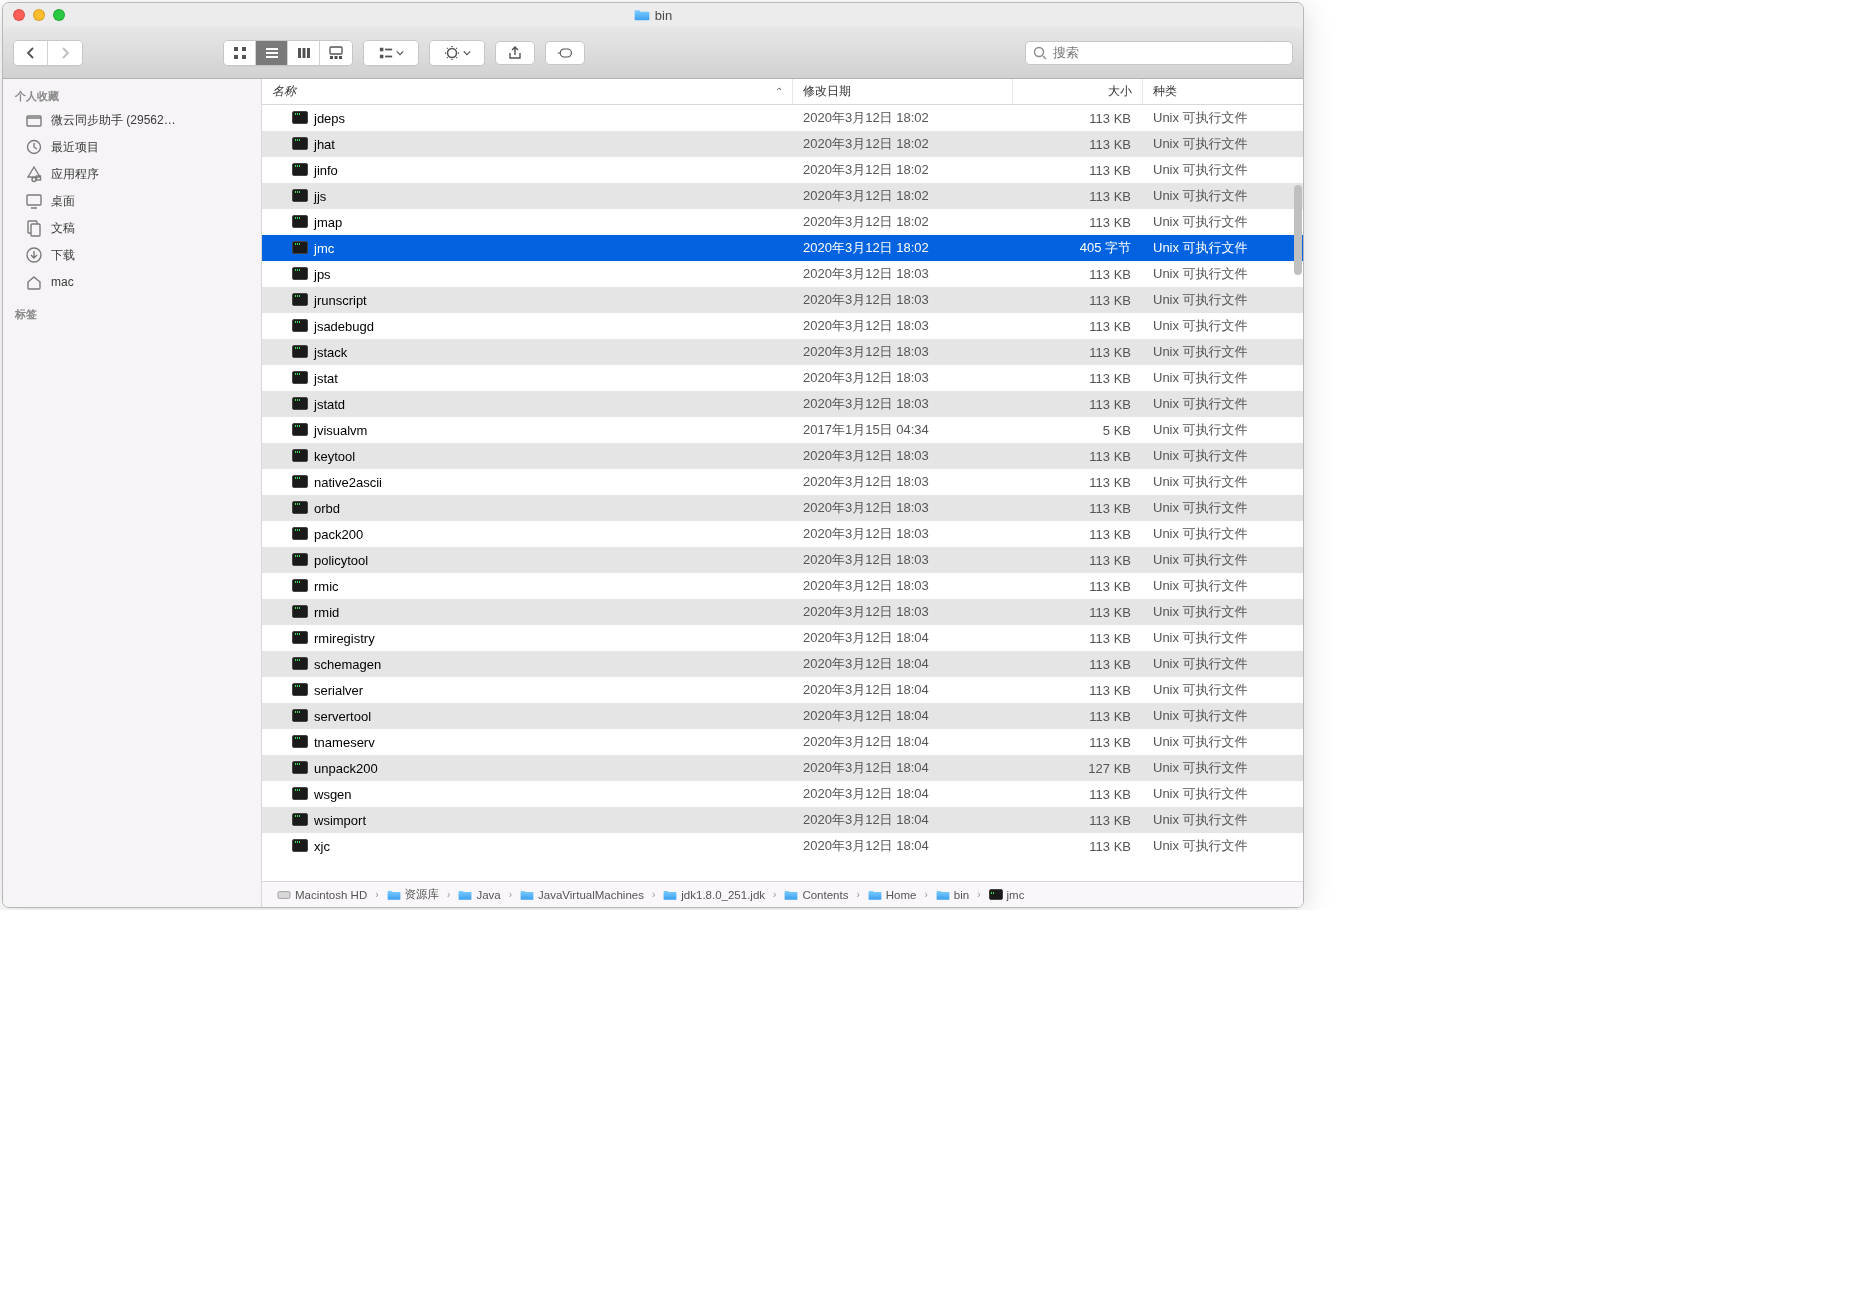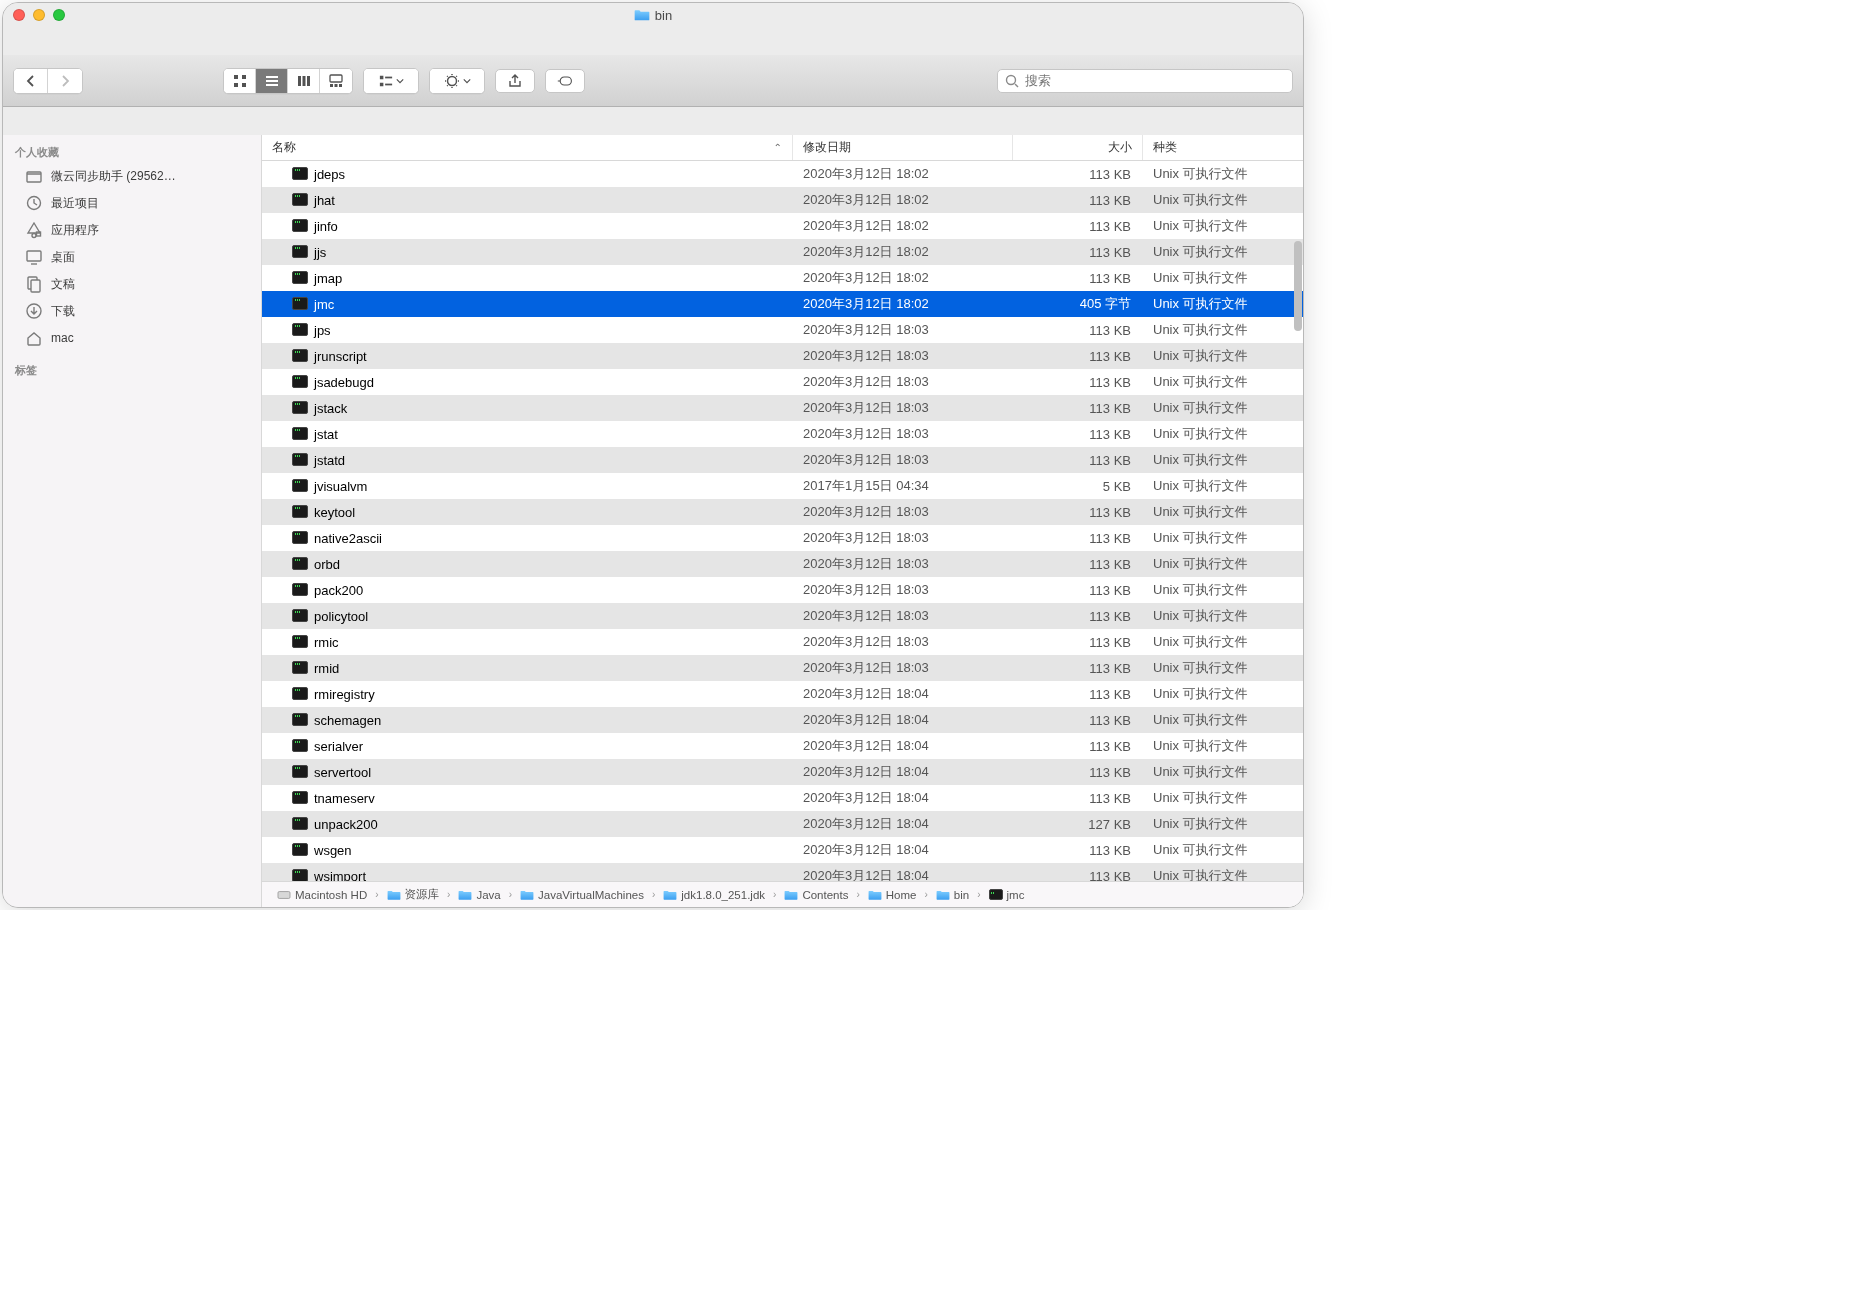--- a/index.html
+++ b/index.html
@@ -1,47 +1,47 @@
 <!DOCTYPE html>
 <html><head>
 <meta charset="utf-8">
 <style>
 * { box-sizing: border-box; margin: 0; padding: 0; font-family: -apple-system, "Helvetica Neue", Arial, sans-serif; }
 body { background: #fff; overflow: hidden; }
-.window { width: 1302px; height: 906px; border: 0.5px solid #b8b8b8; border-radius: 16px; overflow: hidden; display: flex; flex-direction: column; background: #ececec; box-shadow: 0 5px 30px rgba(0,0,0,.15); margin: 2px; gap: 28px; }
+.window { width: 1302px; height: 906px; border: 0.5px solid #b8b8b8; border-radius: 7px; overflow: hidden; display: flex; flex-direction: column; background: #ececec; box-shadow: 0 5px 30px rgba(0,0,0,.15); margin: 2px; }
 .titlebar { height: 24px; display: flex; align-items: center; position: relative; background: #ececec; }
 .traffic { display: flex; gap: 8px; padding-left: 10px; }
 .dot { width: 12px; height: 12px; border-radius: 50%; }
 .dot.r { background: #ff5f57; border: 0.5px solid rgba(0,0,0,.15);}
 .dot.y { background: #febc2e; border: 0.5px solid rgba(0,0,0,.15);}
 .dot.g { background: #28c840; border: 0.5px solid rgba(0,0,0,.15);}
 .title-center { position: absolute; left: 0; right: 0; display: flex; justify-content: center; align-items: center; gap: 5px; color: #4a4a4a; font-size: 13px; pointer-events:none;}
 .title-center svg { width: 16px; height: 14px;}
 .toolbar { height: 52px; background: linear-gradient(#e7e7e7, #d1d1d1); border-bottom: 1px solid #b1b1b1; display: flex; align-items: center; padding: 0 10px; gap: 10px; }
 .seg { display: flex; background: #fff; border: 1px solid #c6c6c6; border-radius: 5px; overflow: hidden; box-shadow: 0 0.5px 0 rgba(0,0,0,.05);}
 .seg button, .tb-btn { background: #fff; border: none; border-right: 1px solid #d3d3d3; height: 24px; width: 32px; display:flex; align-items:center; justify-content:center; color:#525252; cursor:pointer;}
 .seg button:last-child { border-right: none; }
 .seg button.active { background: #7a7a7a; color: #fff; }
 .tb-btn { border:1px solid #c6c6c6; border-radius:5px; }
 .tb-wide { width: 44px; }
 .nav-seg button { width: 34px; height: 24px; }
 .toolbar svg { width: 16px; height: 16px; }
 .spacer { flex: 1; }
-.search { display:flex; align-items:center; background:#fff; border:1px solid #c6c6c6; border-radius:5px; height:24px; width:296px; padding:0 6px; gap:5px; color:#888;}
+.search { display:flex; align-items:center; background:#fff; border:1px solid #c6c6c6; border-radius:5px; height:24px; width:268px; padding:0 6px; gap:5px; color:#888;}
 .search input { border:none; outline:none; font-size:13px; flex:1; color:#333;}
 .body { flex:1; display:flex; min-height:0; }
 .sidebar { width: 259px; background:#f6f4f6; border-right:1px solid #d8d8d8; padding-top:6px; font-size:13px; color:#333; overflow-y:auto;}
 .sb-head { color:#8a8a8a; font-size:11px; padding: 4px 12px 2px; font-weight:700;}
 .sb-item { display:flex; align-items:center; gap:8px; padding: 4px 10px 4px 18px; cursor:pointer; border-radius:4px; margin:1px 4px; color:#3b3b3b; font-size:12px;}
 .sb-item svg { width:18px; height:18px; color:#7b7b7b; flex-shrink:0;}
 .tag-dot { width:12px; height:12px; border-radius:50%; border:1px solid rgba(0,0,0,.15); flex-shrink:0;}
 .main { flex:1; display:flex; flex-direction:column; min-width:0; background:#fff;}
 .cols { display:flex; height:26px; border-bottom:1px solid #d8d8d8; background:#fff; font-size:12px; color:#333;}
 .col { display:flex; align-items:center; padding:0 10px; border-right:1px solid #e6e6e6;}
-.col.name { flex:1; }
+.col.name { flex:1;font-style:italic; }
 .col.date { width:220px; }
 .col.size { width:130px; justify-content:flex-end;}
 .col.kind { width:160px; border-right:none;}
 .col .sort { margin-left:auto; color:#666; font-size:10px;}
 .list { flex:1; overflow-y:auto; font-size:13px; position:relative;}
 .row { display:flex; height:26px; align-items:center; }
 .row.alt { background:#e5e5e5; }
 .row.sel { background:#0262e0; color:#fff;}
 .c-name { flex:1; display:flex; align-items:flex-start; gap:6px; padding-left:30px;}
 .c-date { width:220px; padding-left:10px; color:#555;}

